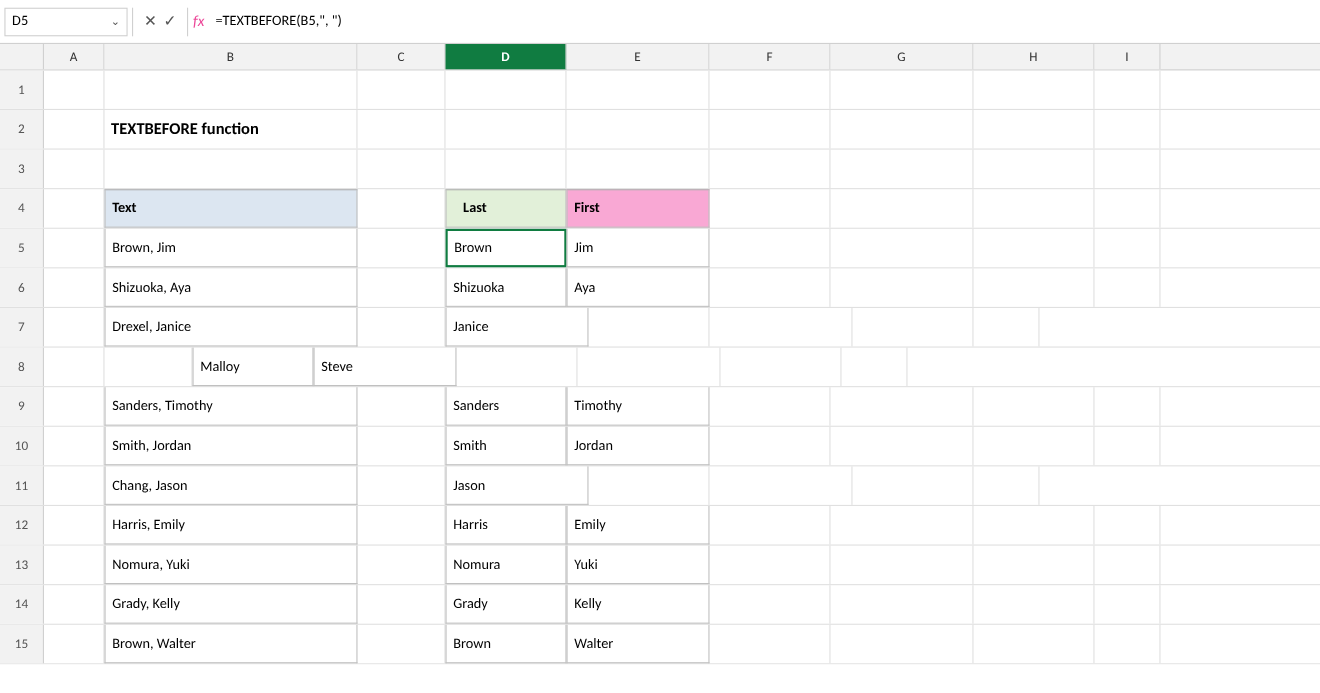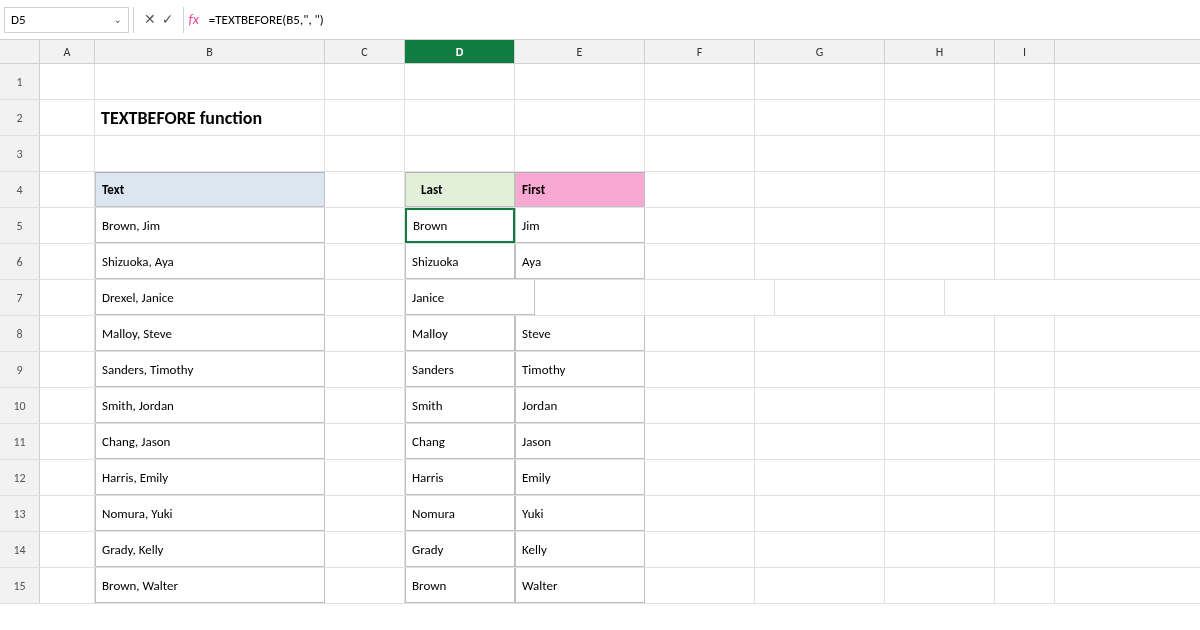--- a/index.html
+++ b/index.html
@@ -10,21 +10,21 @@
       display: flex;
       align-items: center;
       height: 40px;
       border-bottom: 1px solid #d0d0d0;
       background: #fff;
       padding: 0 4px;
     }
     .cell-name-box {
       display: flex;
       align-items: center;
-      width: 125px;
+      width: 112px;
       border: 1px solid #d0d0d0;
       height: 26px;
       padding: 0 6px;
       font-size: 13px;
       gap: 44px;
     }
     .cell-name-text {
       flex: 1;
     }
     .cell-name-chevron {
@@ -163,21 +163,21 @@
 
     
     .active-cell {
       border: 2px solid #107c41 !important;
       background: #fff;
     }
 
     
     .title-cell {
       font-weight: bold;
-      font-size: 18px;
+      font-size: 15px;
     }
 
     
     .grid-row .cell.b-col-data {
       border: 1px solid #c0c0c0;
       border-top: none;
     }
     .grid-row .cell.d-col-data {
       border: 1px solid #c0c0c0;
       border-top: none;
@@ -300,21 +300,20 @@
         <div class="cell col-c"></div>
         <div class="cell col-e e-col-data">Janice</div>
         <div class="cell col-f"></div>
         <div class="cell col-g"></div>
         <div class="cell col-h"></div>
         <div class="cell col-i"></div>
       </div>
       <div class="grid-row">
         <div class="row-num">8</div>
         <div class="cell col-a"></div>
-        <div class="cell col-b b-col-data">Malloy, Steve</div>
         <div class="cell col-c"></div>
         <div class="cell col-d d-col-data">Malloy</div>
         <div class="cell col-e e-col-data">Steve</div>
         <div class="cell col-f"></div>
         <div class="cell col-g"></div>
         <div class="cell col-h"></div>
         <div class="cell col-i"></div>
       </div>
       <div class="grid-row">
         <div class="row-num">9</div>
@@ -338,21 +337,20 @@
         <div class="cell col-f"></div>
         <div class="cell col-g"></div>
         <div class="cell col-h"></div>
         <div class="cell col-i"></div>
       </div>
       <div class="grid-row">
         <div class="row-num">11</div>
         <div class="cell col-a"></div>
         <div class="cell col-b b-col-data">Chang, Jason</div>
         <div class="cell col-c"></div>
-        <div class="cell col-d d-col-data">Chang</div>
         <div class="cell col-e e-col-data">Jason</div>
         <div class="cell col-f"></div>
         <div class="cell col-g"></div>
         <div class="cell col-h"></div>
         <div class="cell col-i"></div>
       </div>
       <div class="grid-row">
         <div class="row-num">12</div>
         <div class="cell col-a"></div>
         <div class="cell col-b b-col-data">Harris, Emily</div>

